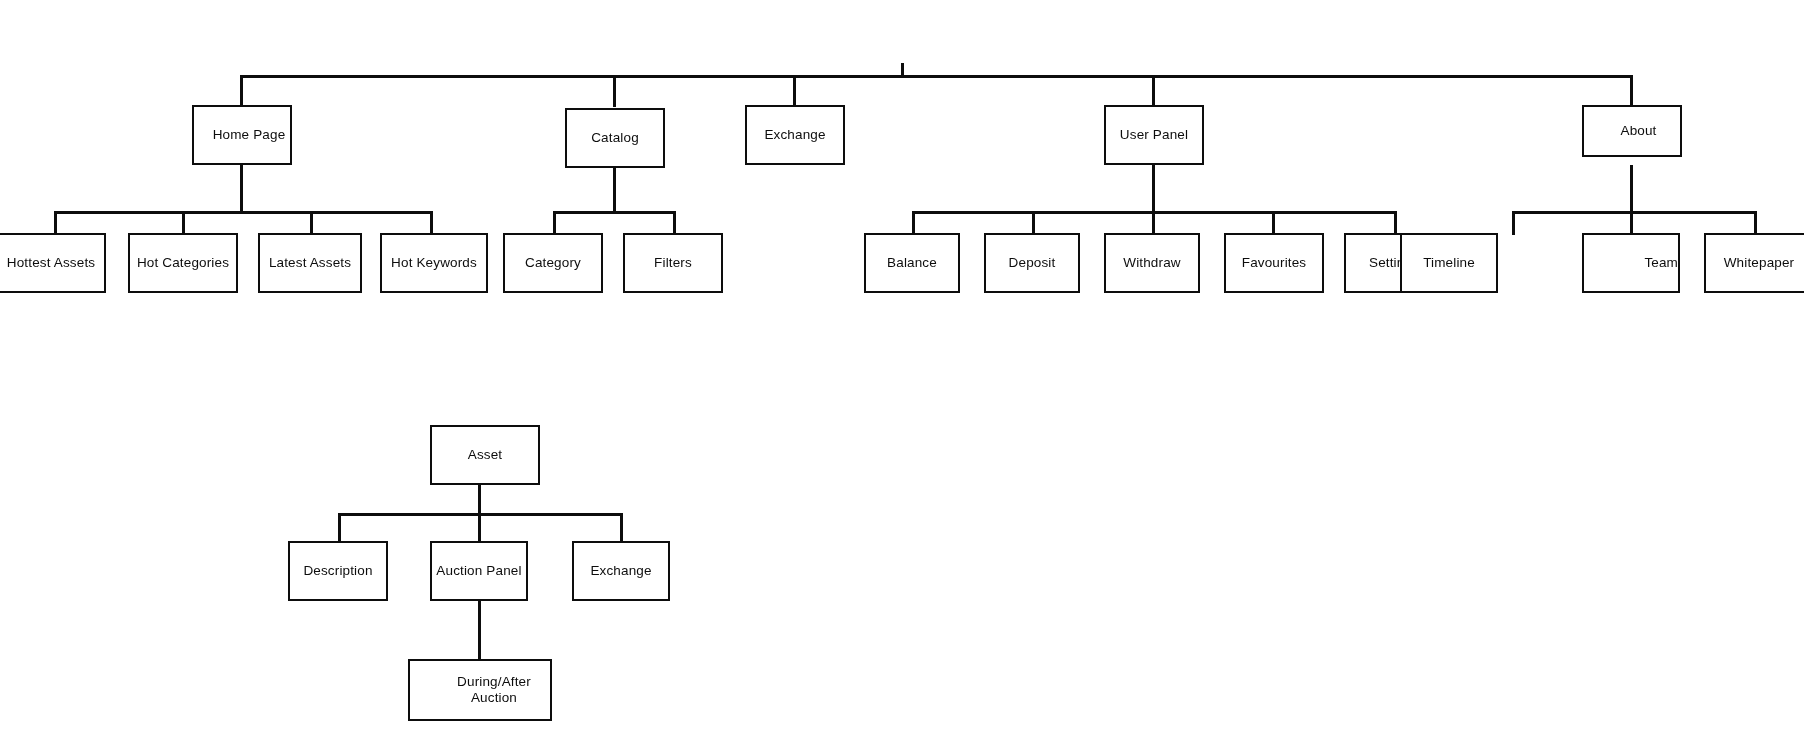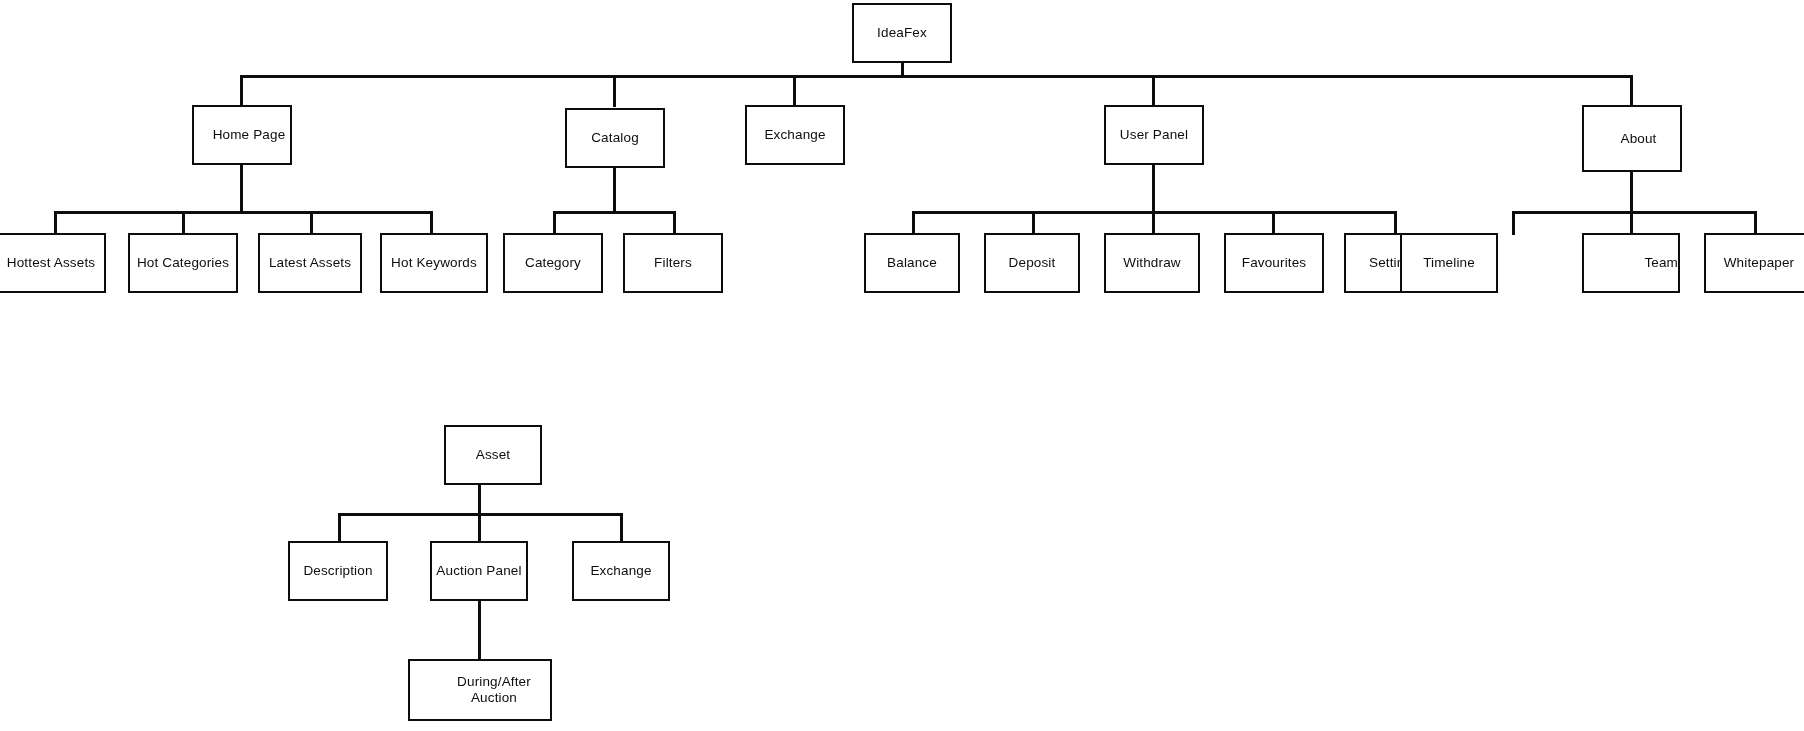--- a/index.html
+++ b/index.html
@@ -37,23 +37,20 @@
     z-index: 1;
   }
   .edge.h { height: 2.5px; }
   .edge.v { width: 2.5px; }
 </style>
 </head>
 <body>
 
 <div id="canvas">
 
-  <div class="node root" style="left:852px; top:3px; width:100px; height:60px;">
-    <span>IdeaFex</span>
-  </div>
 
   <div class="edge v" style="left:901px; top:63px; height:15px;"></div>
 
   <div class="edge h" style="left:240px; top:75px; width:1392px;"></div>
 
   <div class="edge v" style="left:240px; top:75px; height:32px;"></div>
   <div class="edge v" style="left:613px; top:75px; height:32px;"></div>
   <div class="edge v" style="left:793px; top:75px; height:32px;"></div>
   <div class="edge v" style="left:1152px; top:75px; height:32px;"></div>
   <div class="edge v" style="left:1630px; top:75px; height:32px;"></div>
@@ -63,21 +60,21 @@
   </div>
   <div class="node" style="left:565px; top:108px; width:100px; height:60px;">
     <span>Catalog</span>
   </div>
   <div class="node" style="left:745px; top:105px; width:100px; height:60px;">
     <span>Exchange</span>
   </div>
   <div class="node" style="left:1104px; top:105px; width:100px; height:60px;">
     <span>User Panel</span>
   </div>
-  <div class="node" style="left:1582px; top:105px; width:100px; height:67px;padding-left:13px;">
+  <div class="node" style="left:1582px; top:105px; width:100px; height:52px;padding-left:13px;">
     <span>About</span>
   </div>
 
   <div class="edge v" style="left:240px; top:165px; height:48px;"></div>
   <div class="edge h" style="left:54px; top:211px; width:378px;"></div>
   <div class="edge v" style="left:54px; top:211px; height:24px;"></div>
   <div class="edge v" style="left:182px; top:211px; height:24px;"></div>
   <div class="edge v" style="left:310px; top:211px; height:24px;"></div>
   <div class="edge v" style="left:430px; top:211px; height:24px;"></div>
 
@@ -139,21 +136,21 @@
   <div class="node" style="left:1400px; top:233px; width:98px; height:60px;">
     <span>Timeline</span>
   </div>
   <div class="node" style="left:1582px; top:233px; width:98px; height:60px;justify-content:flex-end;">
     <span>Team</span>
   </div>
   <div class="node" style="left:1704px; top:233px; width:110px; height:60px;">
     <span>Whitepaper</span>
   </div>
 
-  <div class="node" style="left:430px; top:425px; width:98px; height:60px;margin-left:14px;">
+  <div class="node" style="left:430px; top:425px; width:110px; height:60px;">
     <span>Asset</span>
   </div>
 
   <div class="edge v" style="left:478px; top:485px; height:90px;"></div>
   <div class="edge h" style="left:338px; top:513px; width:284px;"></div>
   <div class="edge v" style="left:338px; top:513px; height:30px;"></div>
   <div class="edge v" style="left:620px; top:513px; height:30px;"></div>
 
   <div class="node" style="left:288px; top:541px; width:100px; height:60px;">
     <span>Description</span>

